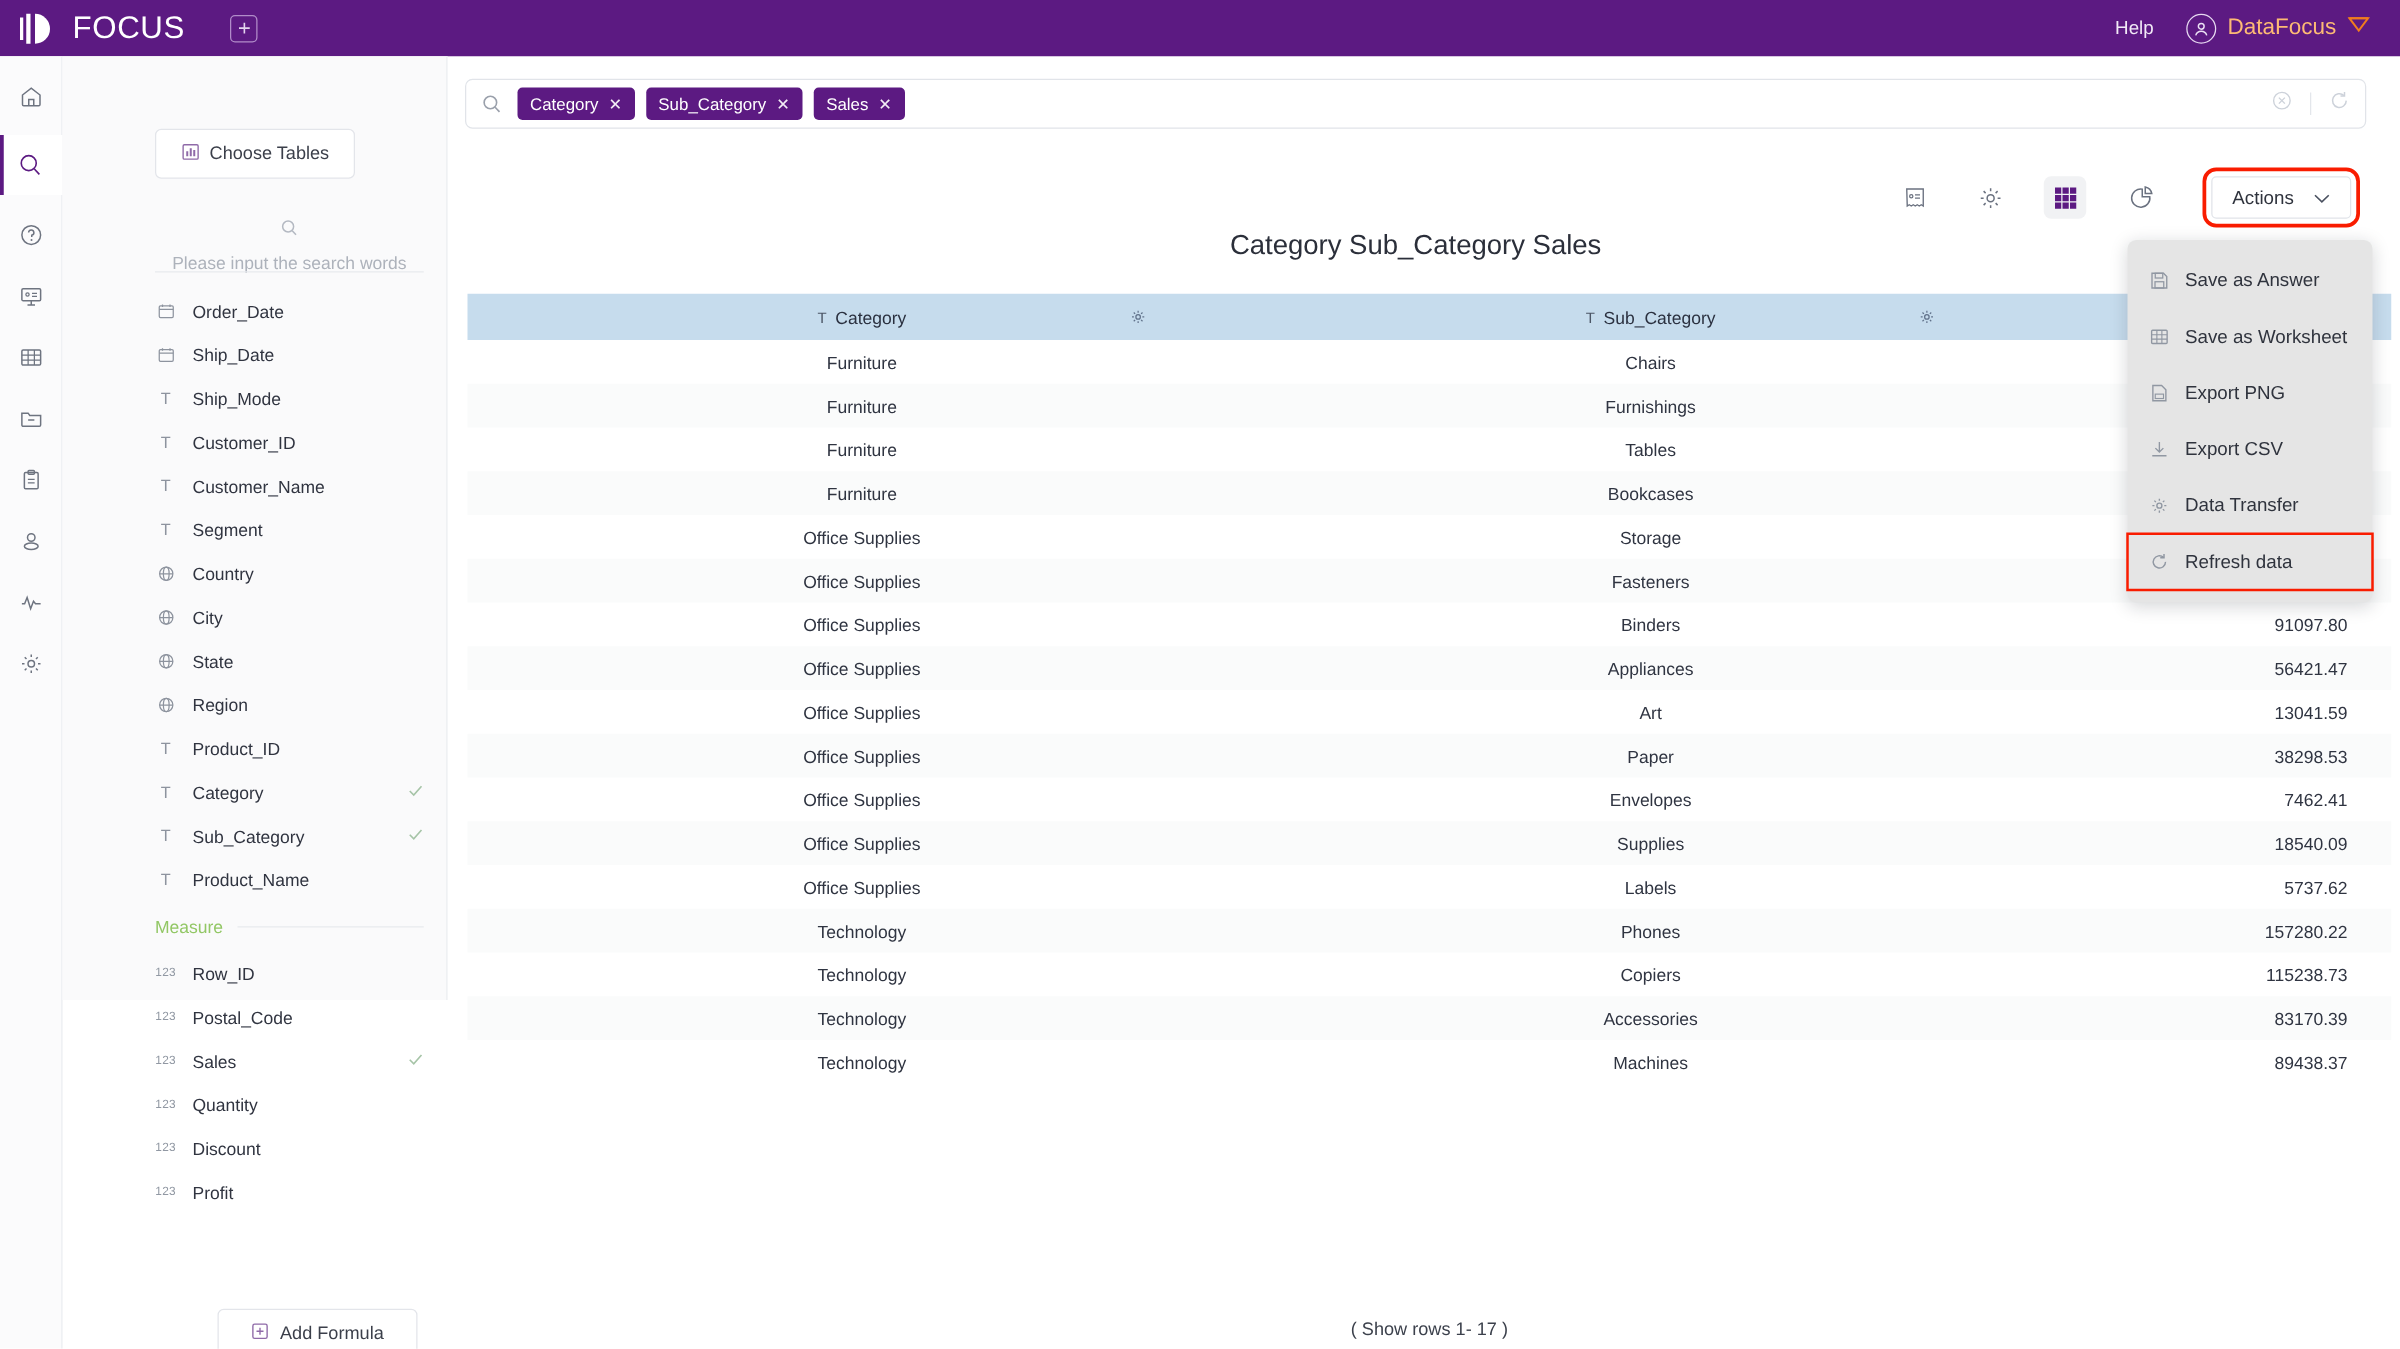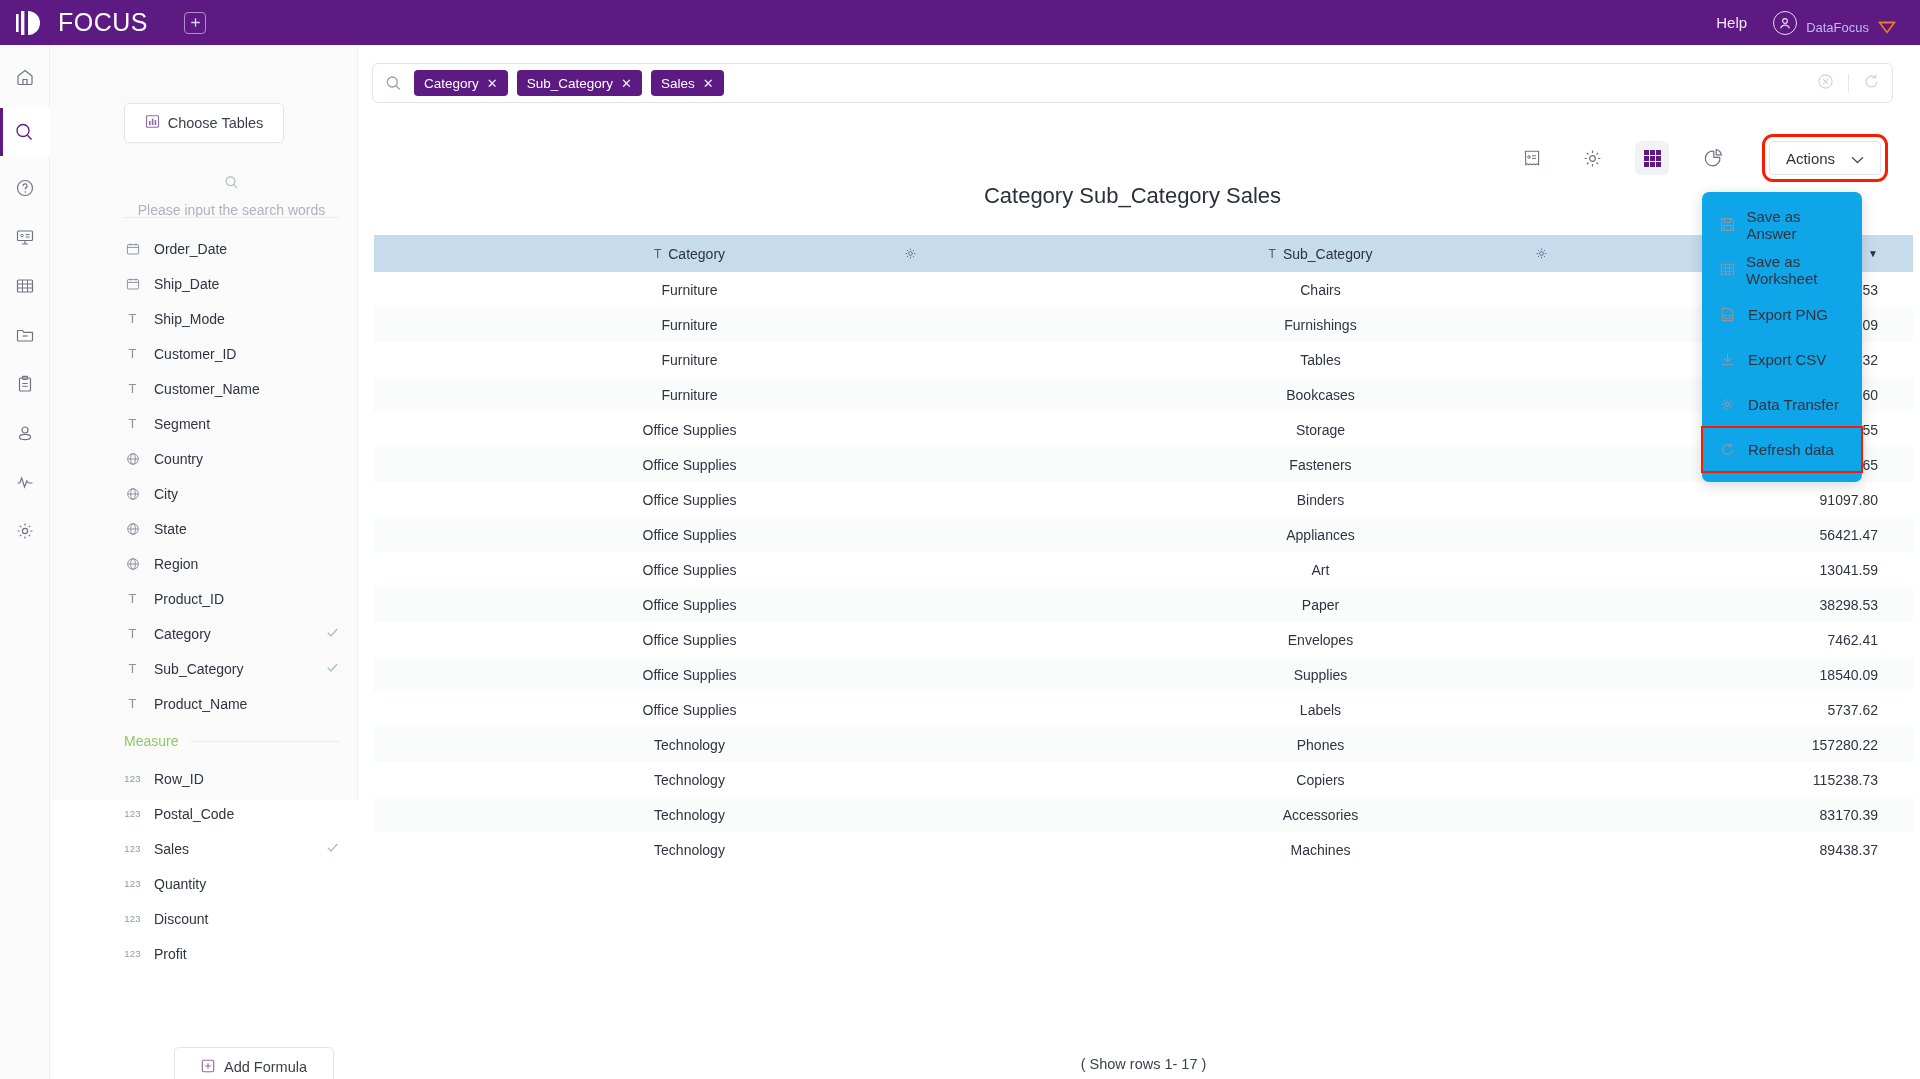--- a/index.html
+++ b/index.html
@@ -24,21 +24,21 @@
   }
   .plus-box {
     width: 22px; height: 22px; border: 1.5px solid #b18cc9; border-radius: 4px;
     margin-left: 36px; display: flex; align-items: center; justify-content: center;
     color: #e4d4ef; font-size: 15px; line-height: 1;
   }
   .topbar-right {
     margin-left: auto; display: flex; align-items: center; gap: 26px; margin-right: 24px;
   }
   .help-link { color: #f2eaf7; font-size: 15px; }
-  .user-chip { display: flex; align-items: flex-end; gap: 9px; color: #c4b5fd; font-size: 13px; }
+  .user-chip { display: flex; align-items: flex-start; gap: 9px; color: #fdba74; font-size: 18px; }
   .avatar-circle {
     width: 24px; height: 24px; border-radius: 50%; border: 1.5px solid #e7d9f1;
     display: flex; align-items: center; justify-content: center;
   }
   .brand-gem { width: 18px; height: 16px; }
 
   
   .rail {
     position: absolute; top: 45px; left: 0; width: 50px; height: 1034px;
     background: #fbfbfc; border-right: 1px solid #eceef1;
@@ -129,22 +129,22 @@
   .actions-btn {
     margin-left: 14px; width: 112px; height: 34px;
     border: 1px solid #e1e4e9; border-radius: 4px; background: #fff;
     display: flex; align-items: center; justify-content: center; gap: 16px;
     font-size: 15px; color: #2f333d; cursor: pointer;
     outline: 3px solid #f91c00; outline-offset: 4px;
   }
 
   
   .dropdown {
-    position: absolute; top: 192px; left: 1702px; width: 160px;
-    background: #0ea5e9; border-radius: 7px; padding: 10px 0;
+    position: absolute; top: 192px; left: 1702px; width: 196px;
+    background: #e5e5e5; border-radius: 7px; padding: 10px 0;
     box-shadow: 0 3px 14px rgba(20,24,35,.17);
     z-index: 40;
   }
   .dd-item {
     height: 45px; display: flex; align-items: center; gap: 11px; padding: 0 18px;
     font-size: 15px; color: #2f333d; cursor: pointer;
   }
   .dd-item .dd-ic { color: #9097a2; display: flex; align-items: center; width: 17px; }
   .dd-item.highlight { outline: 2.5px solid #f91c00; outline-offset: -1px; }
 

